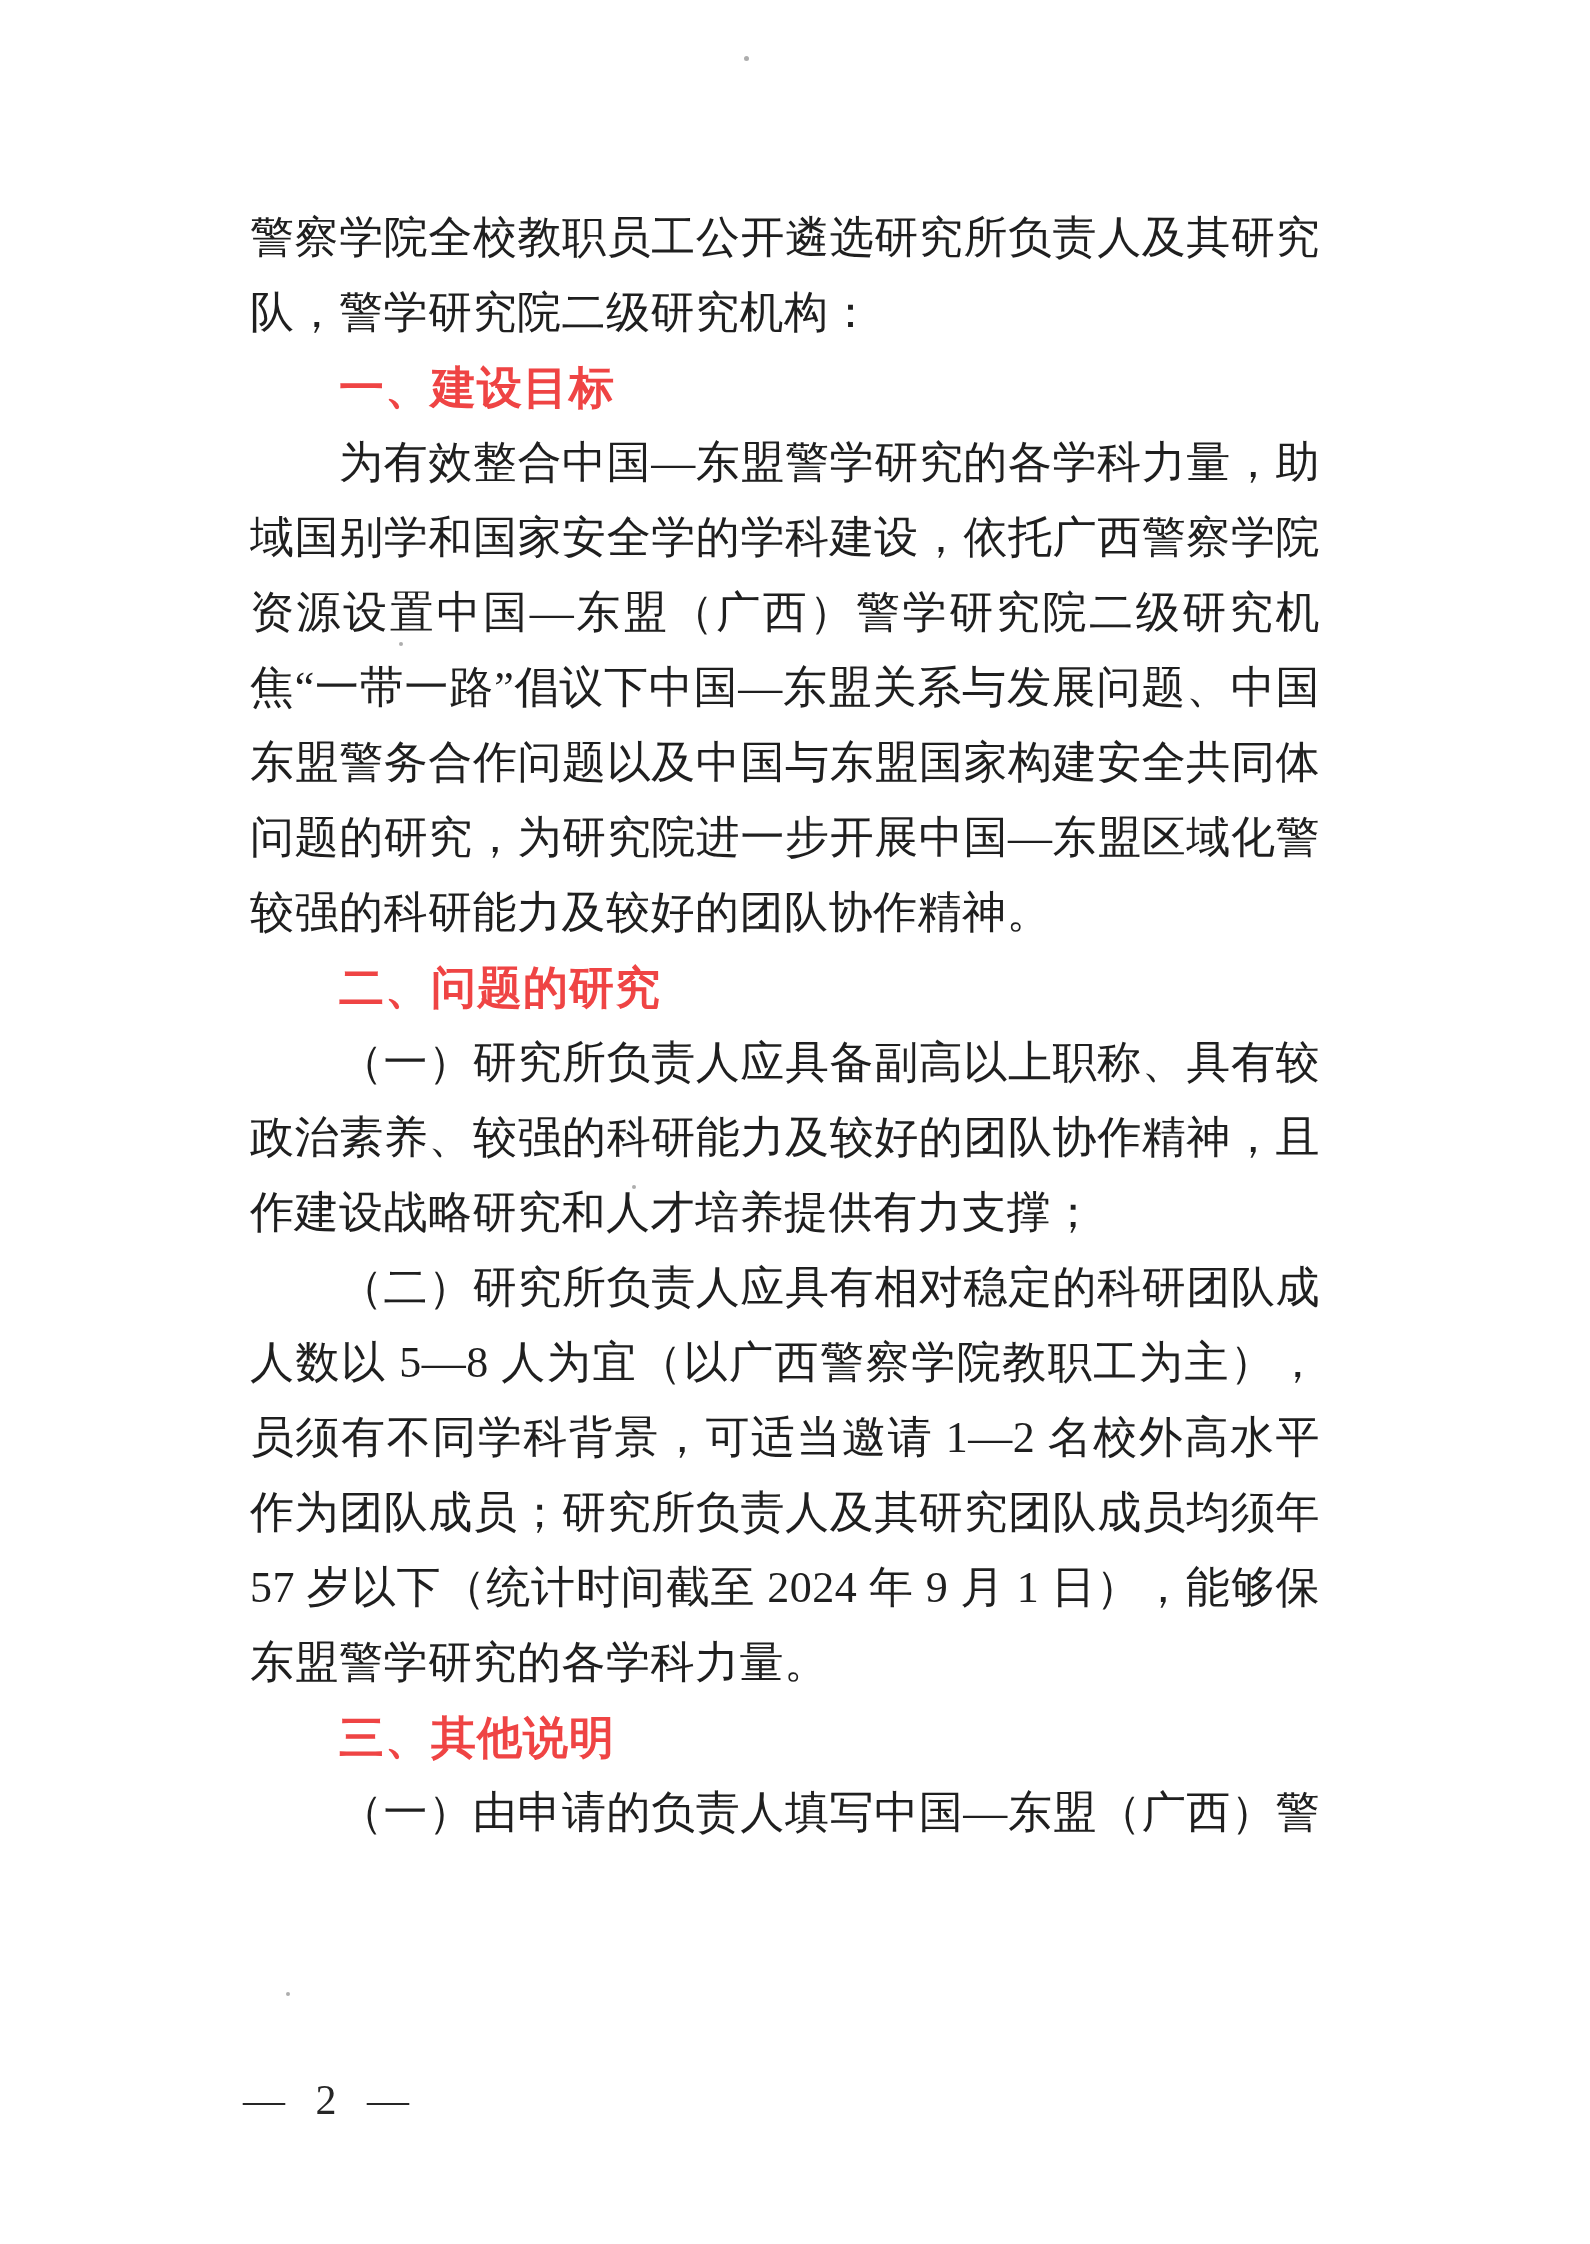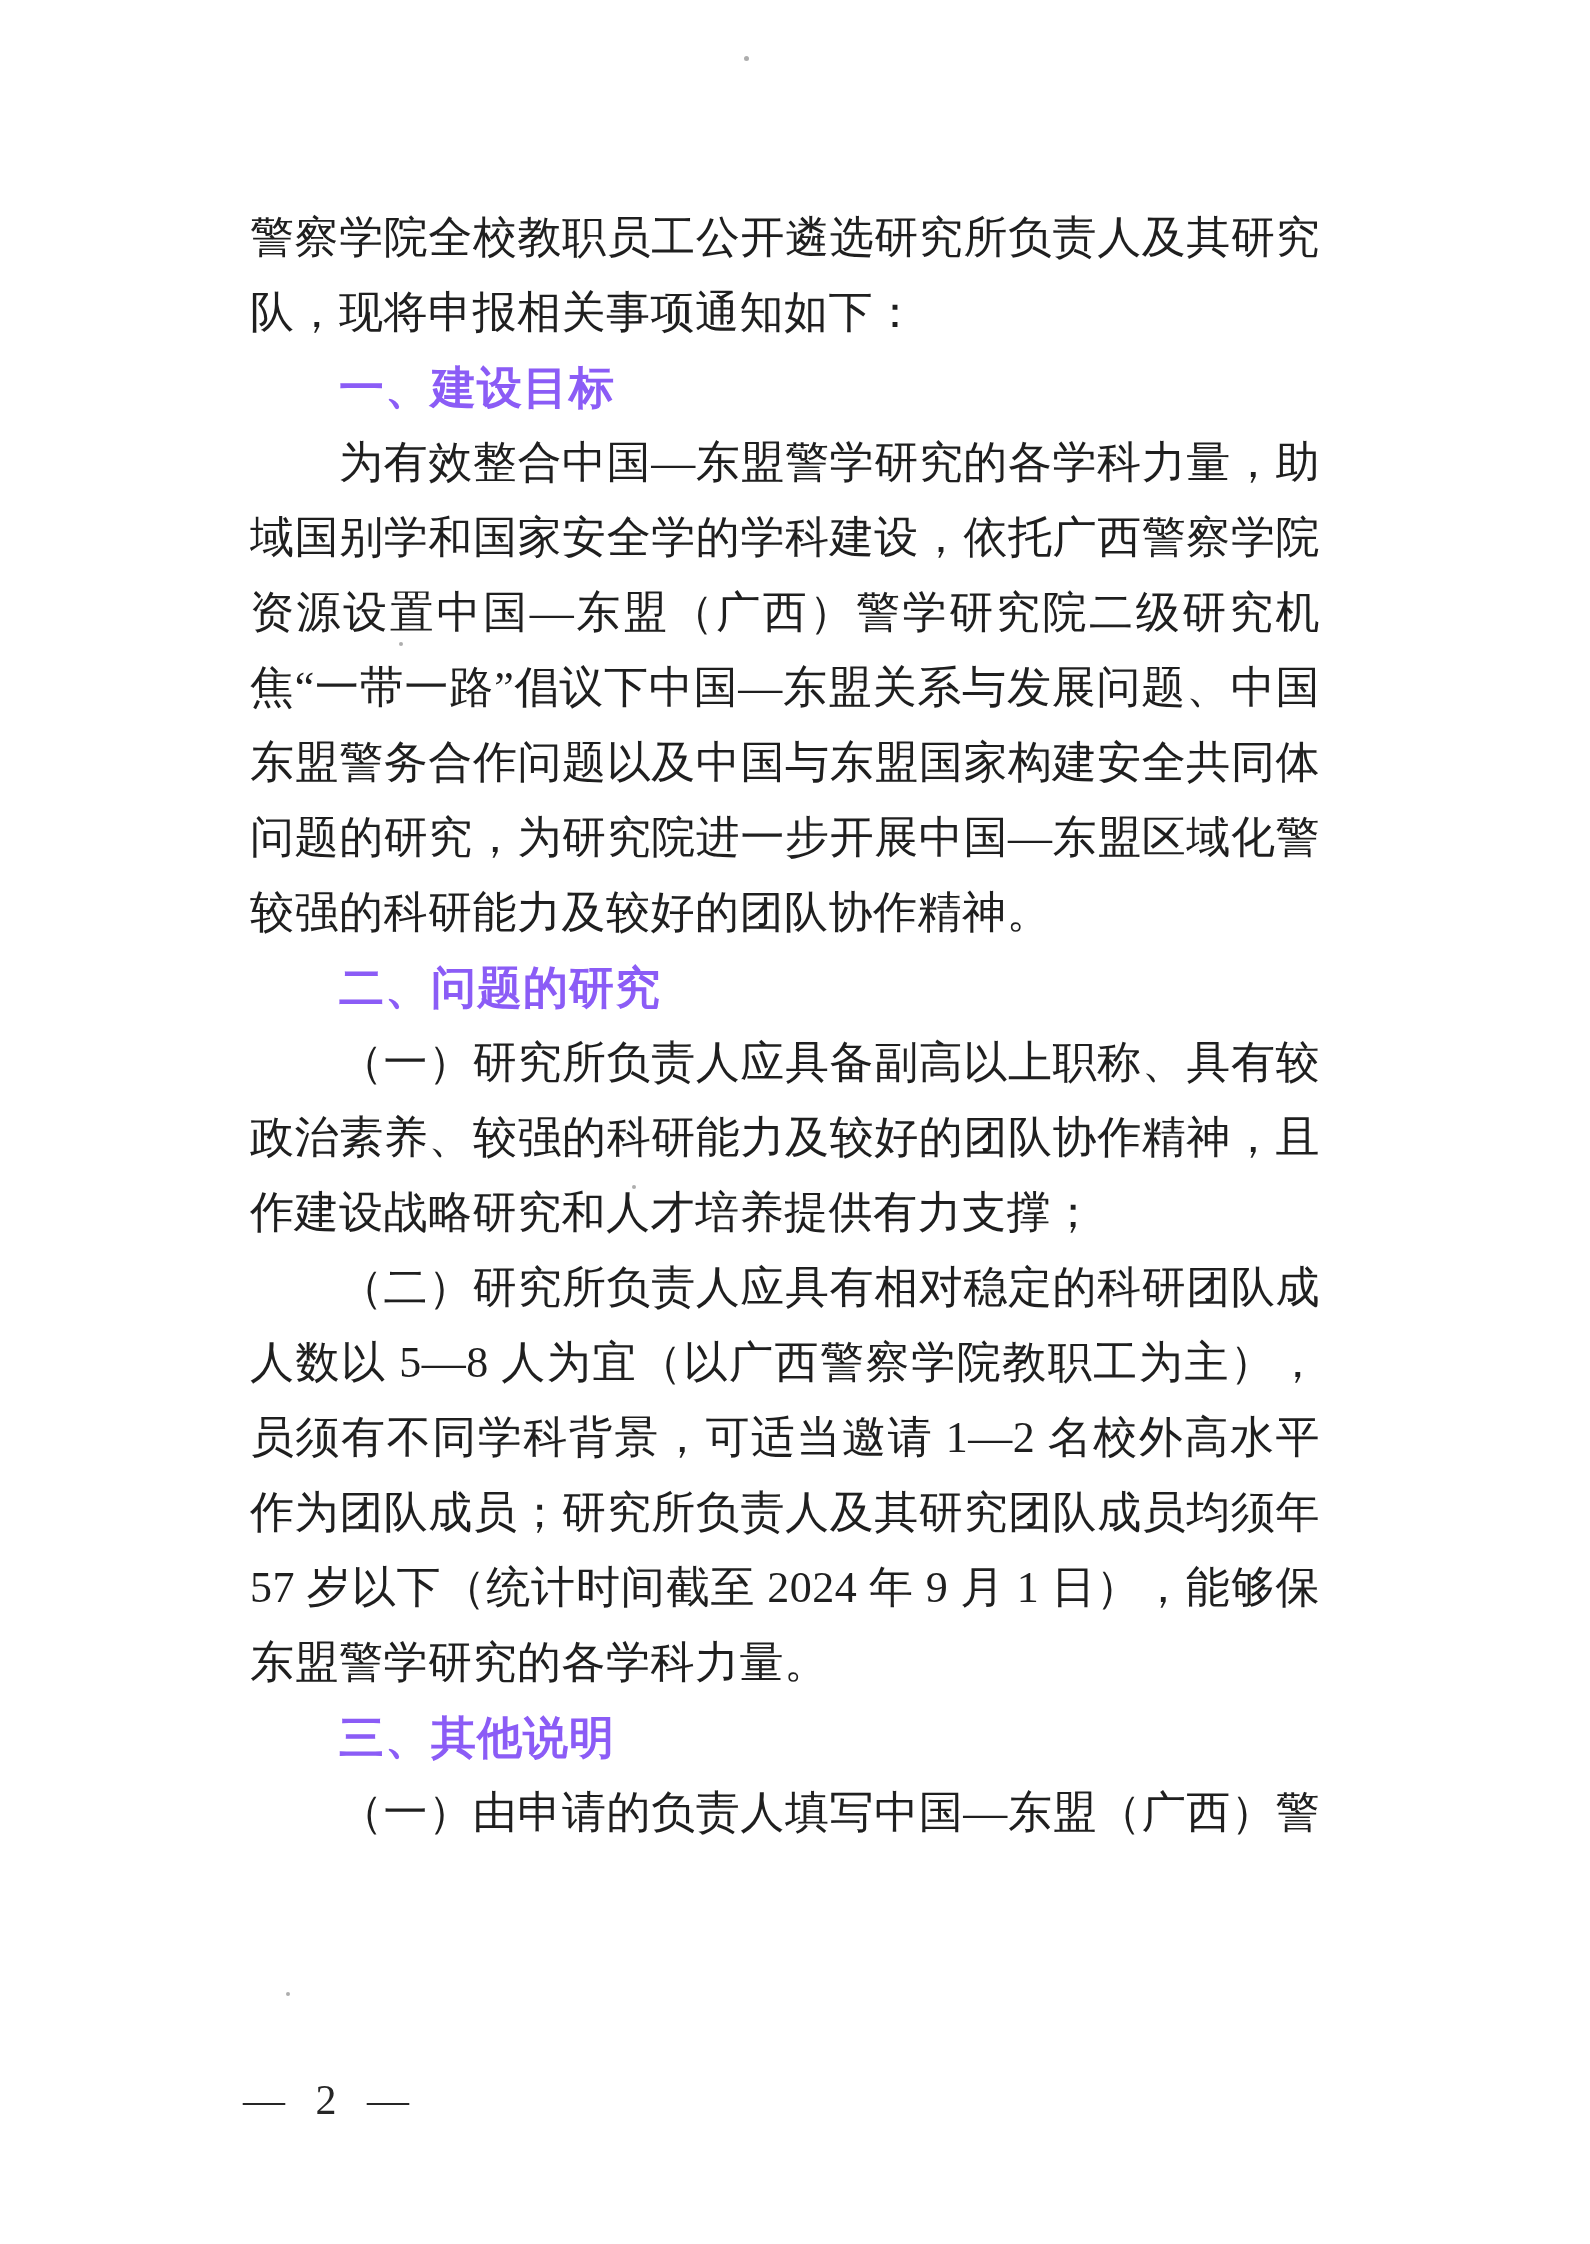--- a/index.html
+++ b/index.html
@@ -41,21 +41,21 @@
     padding-left: 89px;
   }
   .ln.fill.indent {
     padding-left: 89px;
     width: 981px;
   }
   .ln.hd {
     font-family: "DejaVu Sans", "Liberation Sans", sans-serif;
     font-weight: 700;
     font-size: 45px;
-    color: #8b5cf6;
+    color: #ef4444;
     letter-spacing: 1px;
   }
   .page-number {
     position: absolute;
     left: 243px;
     top: 2070px;
     height: 60px;
     line-height: 60px;
     font-size: 42px;
     letter-spacing: 10px;
@@ -69,21 +69,21 @@
   }
 </style>
 </head>
 <body>
 
 <div class="page">
 
   <div class="content">
 
     <div class="ln fill">警察学院全校教职员工公开遴选研究所负责人及其研究团</div>
-    <div class="ln">队，现将申报相关事项通知如下：</div>
+    <div class="ln">队，警学研究院二级研究机构：</div>
 
     <div class="ln hd indent">一、建设目标</div>
 
     <div class="ln fill indent">为有效整合中国—东盟警学研究的各学科力量，助力区</div>
     <div class="ln fill">域国别学和国家安全学的学科建设，依托广西警察学院现有</div>
     <div class="ln fill">资源设置中国—东盟（广西）警学研究院二级研究机构，聚</div>
     <div class="ln fill">焦“一带一路”倡议下中国—东盟关系与发展问题、中国—</div>
     <div class="ln fill">东盟警务合作问题以及中国与东盟国家构建安全共同体等</div>
     <div class="ln fill">问题的研究，为研究院进一步开展中国—东盟区域化警务合</div>
     <div class="ln">较强的科研能力及较好的团队协作精神。</div>

